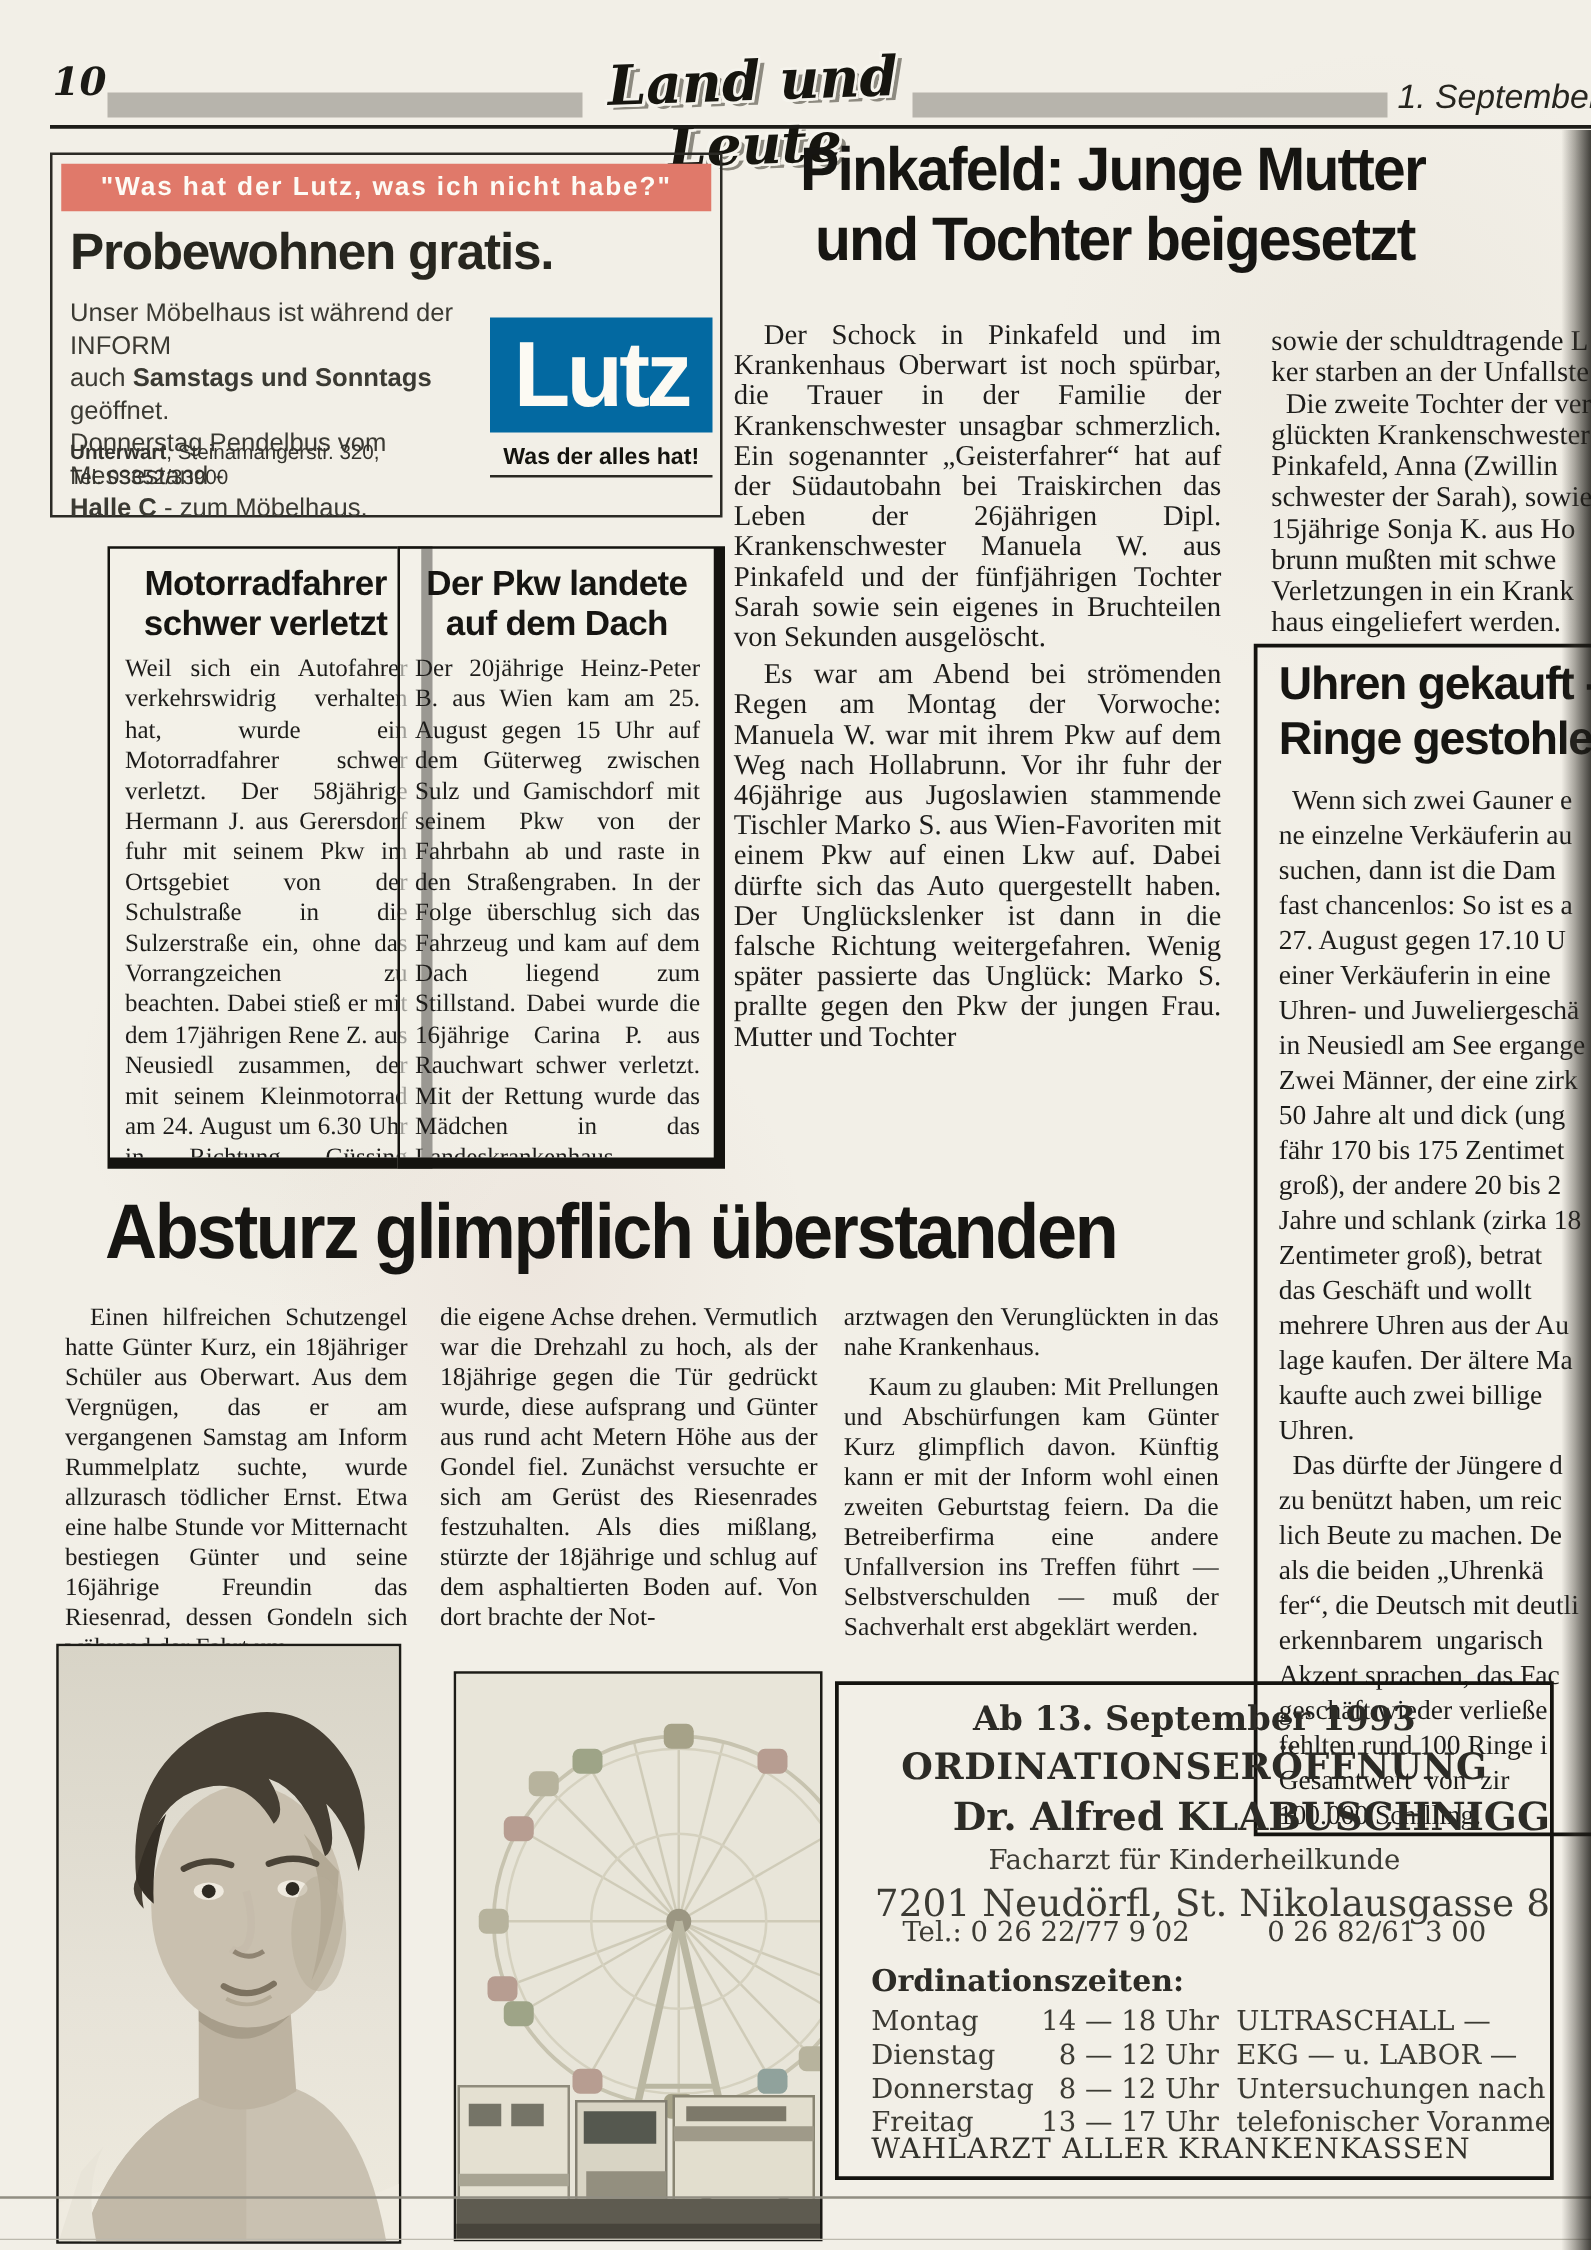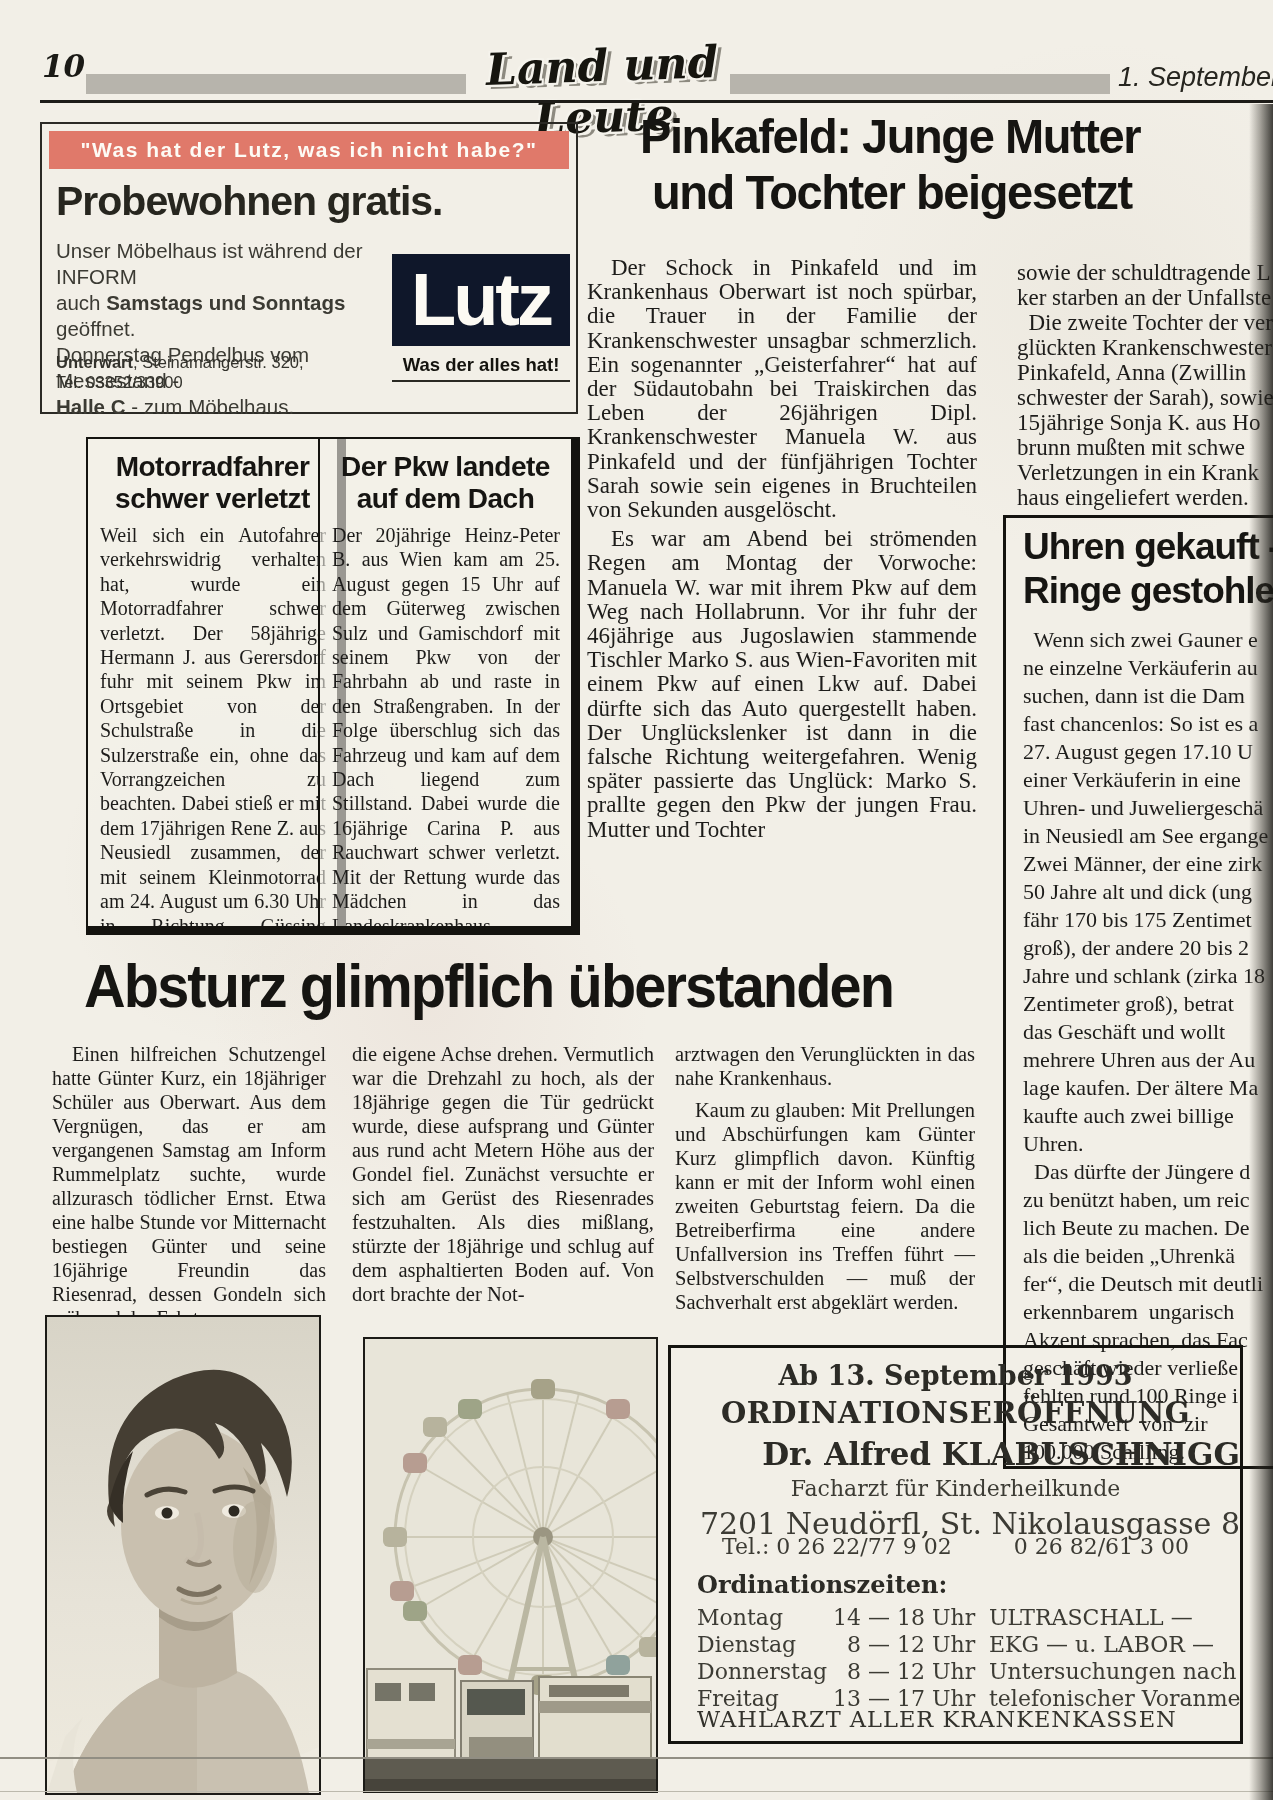--- a/index.html
+++ b/index.html
@@ -47,21 +47,21 @@
   <div class="abs sans" style="left:14px;top:114px;width:330px;font-size:20.5px;line-height:26px;color:#3b3a33;">
     <span>Unser Möbelhaus ist während der INFORM</span><br>
     <span>auch </span><b>Samstags und Sonntags</b><span> geöffnet.</span><br>
     <span>Donnerstag Pendelbus vom Messestand -</span><br>
     <b>Halle C</b><span> - zum Möbelhaus.</span>
   </div>
   <div class="abs sans" style="left:14px;top:228px;font-size:16.5px;line-height:20px;color:#33322c;">
     <b>Unterwart</b><span>, Steinamangerstr. 320,</span><br>
     <span>Tel. 03352/33900</span>
   </div>
-  <div class="abs" style="left:350px;top:130px;width:178px;height:92px;background:#0f172a;display:flex;align-items:center;justify-content:center;">
+  <div class="abs" style="left:350px;top:130px;width:178px;height:92px;background:#0369a1;display:flex;align-items:center;justify-content:center;">
     <span class="sans" style="font-weight:bold;font-size:74px;color:#fcfaf3;letter-spacing:-3px;line-height:80px;">Lutz</span>
   </div>
   <div class="abs sans" style="left:350px;top:230px;width:178px;text-align:center;font-weight:bold;font-size:18.5px;color:#14130e;">Was der alles hat!</div>
   <div class="abs" style="left:350px;top:256px;width:178px;height:2px;background:#2a2923;"></div>
 </div>
 
 <div class="abs boxshadow" style="left:40px;top:437px;width:249px;height:487px;overflow:hidden;margin-left:46px;">
   <div class="hl" style="font-size:28px;line-height:32px;text-align:center;margin-top:12px;letter-spacing:-0.5px;">
     <div>Motorradfahrer</div>
     <div>schwer verletzt</div>

